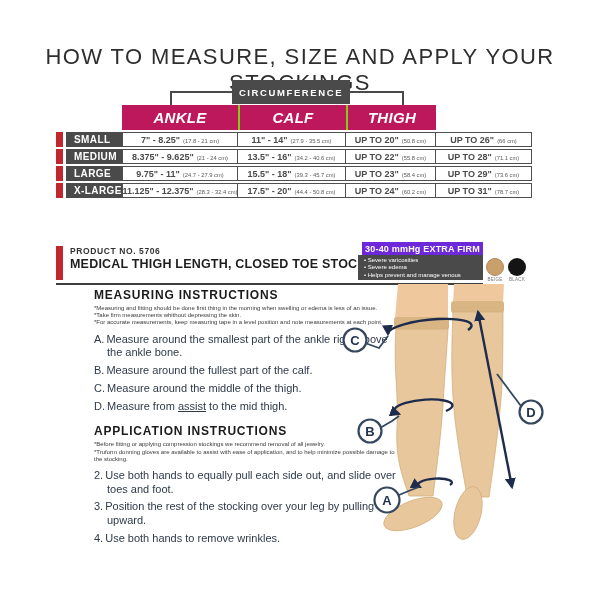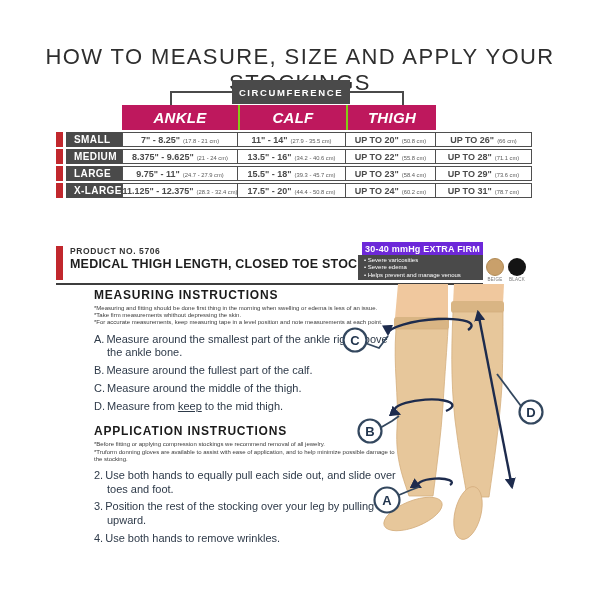--- a/index.html
+++ b/index.html
@@ -187,21 +187,21 @@
   <div class="left-col">
     <h2 class="sec-head">MEASURING INSTRUCTIONS</h2>
     <div class="footnotes">
       <div class="fn">*Measuring and fitting should be done first thing in the morning when swelling or edema is less of an issue.</div>
       <div class="fn">*Take firm measurements whithout depressing the skin.</div>
       <div class="fn">*For accurate measurements, keep measuring tape in a level position and note measurements at each point.</div>
     </div>
     <div class="step"><span class="step-label">A.</span><span>Measure around the smallest part of the ankle right above the ankle bone.</span></div>
     <div class="step"><span class="step-label">B.</span><span>Measure around the fullest part of the calf.</span></div>
     <div class="step"><span class="step-label">C.</span><span>Measure around the middle of the thigh.</span></div>
-    <div class="step"><span class="step-label">D.</span><span><span>Measure from </span><span class="u">keep</span><span> to the mid thigh.</span></span></div>
+    <div class="step"><span class="step-label">D.</span><span><span>Measure from </span><span class="u">assist</span><span> to the mid thigh.</span></span></div>
 
     <h2 class="sec-head app">APPLICATION INSTRUCTIONS</h2>
     <div class="footnotes">
       <div class="fn">*Before fitting or applying compression stockings we recommend removal of all jewelry.</div>
       <div class="fn wrap">*Truform donning gloves are available to assist with ease of application, and to help minimize possible damage to the stocking.</div>
     </div>
     <div class="step"><span class="step-label">2.</span><span>Use both hands to equally pull each side out, and slide over toes and foot.</span></div>
     <div class="step"><span class="step-label">3.</span><span>Position the rest of the stocking over your leg by pulling upward.</span></div>
     <div class="step"><span class="step-label">4.</span><span>Use both hands to remove wrinkles.</span></div>
   </div>

